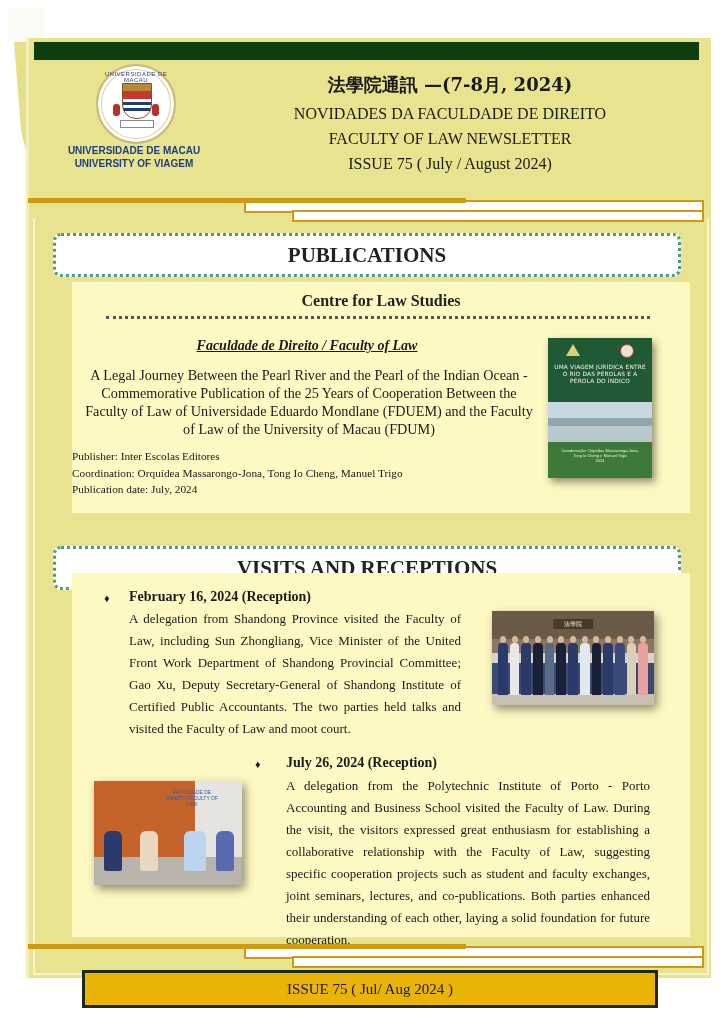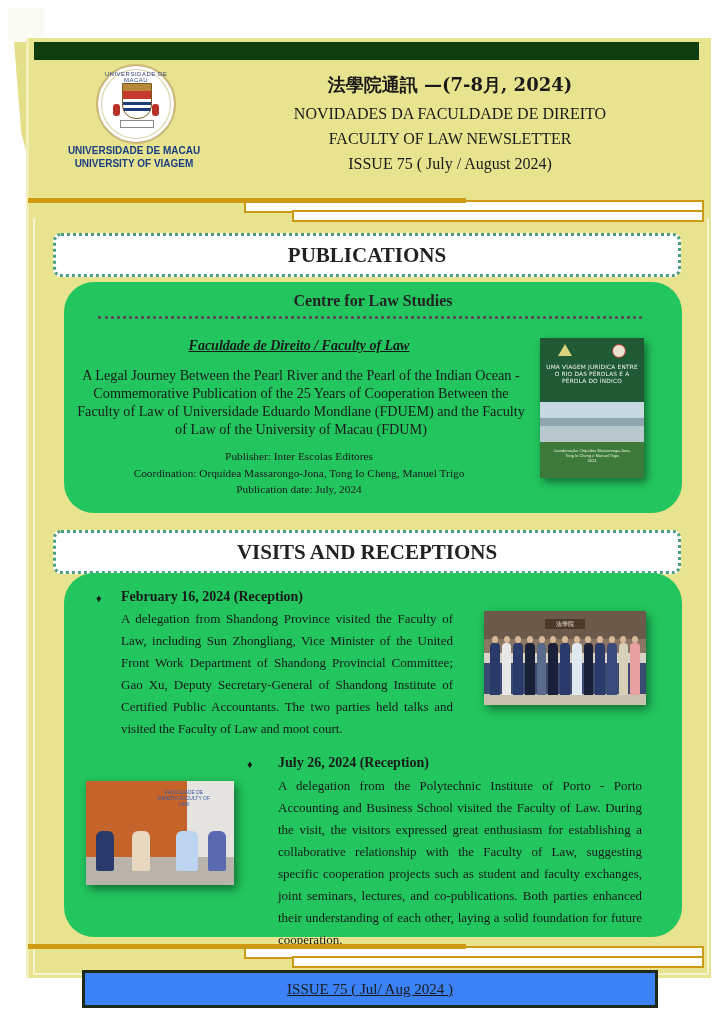--- a/index.html
+++ b/index.html
@@ -50,27 +50,27 @@
     .deco-lines { position: absolute; left: 28px; width: 678px; height: 30px; }
     .dl-thick { position: absolute; left: 0; top: 0; width: 438px; height: 5px; background: #cf9a13; }
     .dl-box1 { position: absolute; left: 216px; top: 2px; width: 456px; height: 9px; border: 2px solid #cf9a13; border-left: 2px solid #cf9a13; background: #ffffff; }
     .dl-box2 { position: absolute; left: 264px; top: 12px; width: 408px; height: 8px; border: 2px solid #cf9a13; background: #ffffff; }
 
     .section-title {
       position: absolute; left: 53px; width: 622px; height: 38px;
       background: #ffffff; border: 3px dotted #4a9e7f; border-radius: 8px;
       text-align: center; font-weight: bold; font-size: 21px; line-height: 38px; color: #222;
     }
-    .panel { position: absolute; left: 64px; width: 618px; background: #22c55e; border-radius: 30px; }
+    .panel { position: absolute; left: 72px; width: 618px; background: #fef9c3; }
 
     .pub-centre { position: absolute; left: 0; right: 0; top: 10px; text-align: center; font-weight: bold; font-size: 16px; color: #222; }
     .pub-dots { position: absolute; left: 34px; width: 544px; top: 34px; border-top: 3px dotted #555; }
     .pub-faculty { position: absolute; left: 0; width: 470px; top: 56px; text-align: center; font-weight: bold; font-style: italic; text-decoration: underline; font-size: 14px; }
     .pub-title { position: absolute; left: 8px; width: 458px; top: 84px; text-align: center; font-size: 14.2px; line-height: 18px; }
-    .pub-meta { position: absolute; left: 0; width: 470px; top: 166px; text-align: center; font-size: 11.3px; line-height: 16.5px; }
+    .pub-meta { position: absolute; left: 0; width: 470px; top: 166px; text-align: left; font-size: 11.3px; line-height: 16.5px; }
     .book-cover {
       position: absolute; left: 476px; top: 56px; width: 104px; height: 140px;
       background: #1f5a30; box-shadow: 3px 4px 8px rgba(0,0,0,0.45);
       overflow: hidden;
     }
     .book-top { position: absolute; left: 0; top: 0; width: 100%; height: 64px; background: #1f5a34; }
     .book-logos { position: absolute; top: 6px; left: 18px; right: 18px; display: flex; justify-content: space-between; }
     .book-logo-l { width: 14px; height: 12px; background: #d8d27a; clip-path: polygon(50% 0, 100% 100%, 0 100%); }
     .book-logo-r { width: 12px; height: 12px; border-radius: 50%; background: #e8e2d0; border: 1px solid #b33; }
     .book-title { position: absolute; top: 26px; left: 4px; right: 4px; font-family: "DejaVu Sans", sans-serif; font-size: 5.8px; color: #f5f5e8; text-align: center; line-height: 7px; letter-spacing: 0.2px; }
@@ -90,22 +90,22 @@
     .p1-person { flex: 1; background: #2a3a6a; border-radius: 4px 4px 0 0; height: 100%; position: relative; }
     .p1-person::before { content: ""; position: absolute; left: 50%; top: -7px; width: 6px; height: 7px; margin-left: -3px; background: #d8b898; border-radius: 50%; }
     .p1-sign { position: absolute; left: 50%; top: 8px; width: 40px; height: 10px; margin-left: -20px; background: #4a3a2a; color: #f0e8d8; font-size: 6px; text-align: center; line-height: 10px; }
     .p2-floor { position: absolute; left: 0; right: 0; bottom: 0; height: 28px; background: #b8b4ac; }
     .p2-sign { position: absolute; left: 70px; top: 8px; width: 56px; height: 20px; color: #3a5aa8; font-size: 5px; text-align: center; line-height: 6px; font-family: "Liberation Sans", sans-serif; }
     .p2-people { position: absolute; left: 6px; right: 6px; bottom: 14px; height: 44px; }
     .p2-p { position: absolute; bottom: 0; width: 18px; height: 40px; border-radius: 6px 6px 2px 2px; }
 
     .footer-box {
       position: absolute; left: 82px; top: 970px; width: 570px; height: 32px;
-      background: #3b82f6; border: 3px solid #1e2a18;
-      text-align: center; font-size: 15px; line-height: 32px; text-decoration: underline;
+      background: #eab308; border: 3px solid #1e2a18;
+      text-align: center; font-size: 15px; line-height: 32px;
     }
   </style>
 </head>
 <body>
 
 <div class="corner-patch"></div>
 <div class="left-flap"></div>
 <div class="page-frame"></div>
 <div class="inner-border"></div>
 <div class="top-bar"></div>
@@ -158,21 +158,21 @@
     <div class="book-photo"></div>
     <div class="book-bottom">
       <div class="book-credits">
         <div>Coordenação: Orquídea Massarongo-Jona, Tong Io Cheng e Manuel Trigo</div>
         <div>2024</div>
       </div>
     </div>
   </div>
 </div>
 
-<div class="section-title" style="top:530px;">VISITS AND RECEPTIONS</div>
+<div class="section-title" style="top:546px;">VISITS AND RECEPTIONS</div>
 
 <div class="panel" style="top:573px; height:364px;">
 
   <div class="visit-bullet" style="left:32px; top:17px;">♦</div>
   <div class="visit-date" style="left:57px; top:16px;">February 16, 2024 (Reception)</div>
   <div class="visit-body" style="left:57px; top:35px; width:332px;">A delegation from Shandong Province visited the Faculty of Law, including Sun Zhongliang, Vice Minister of the United Front Work Department of Shandong Provincial Committee; Gao Xu, Deputy Secretary-General of Shandong Institute of Certified Public Accountants. The two parties held talks and visited the Faculty of Law and moot court.</div>
   <div class="photo photo-1" style="left:420px; top:38px; width:162px; height:94px;">
     <div class="p1-sign">法學院</div>
     <div class="p1-people">
       <div class="p1-person"></div>

